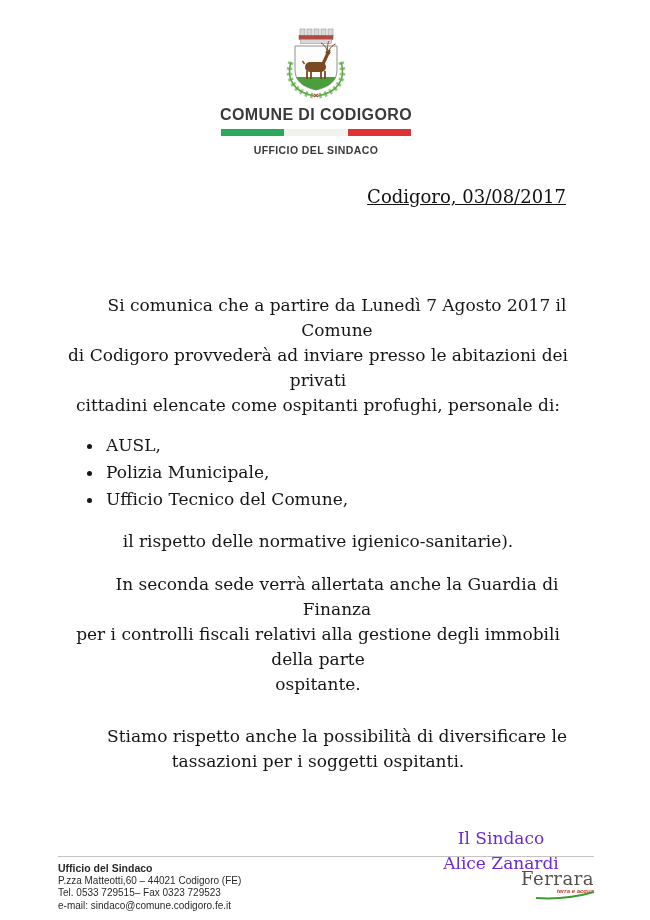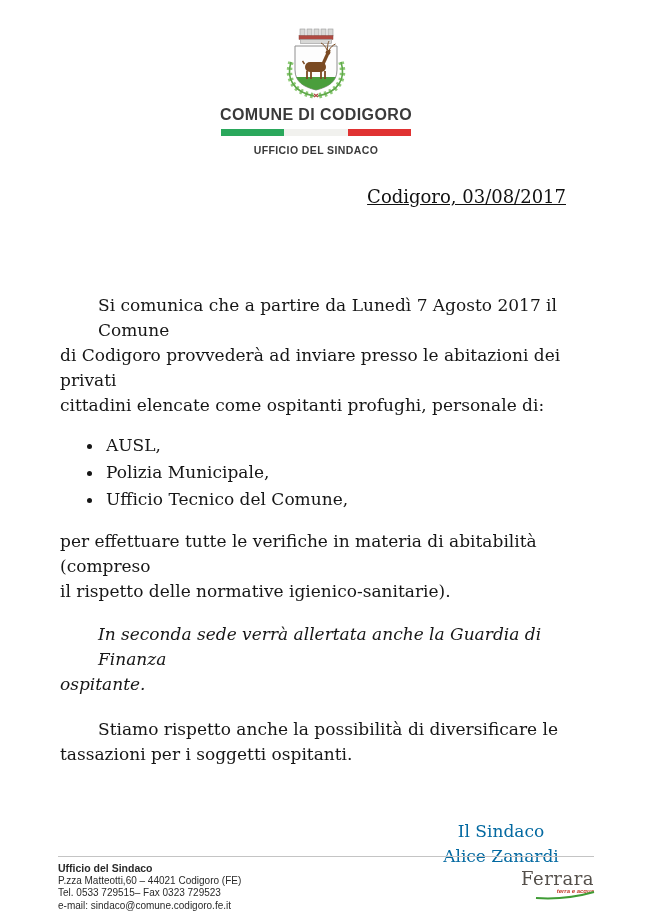--- a/index.html
+++ b/index.html
@@ -49,40 +49,40 @@
   }
 
   
   .letter-body {
     margin: 86px 56px 0 60px;
     font-size: 17px;
     line-height: 25px;
     color: #161616;
   }
   .para { margin: 0 0 14px 0; }
-  .para .line { display: block; }
+  .para .line { display: block; text-align: center; }
   .para .line.indent { padding-left: 38px; }
   .bullet-list {
     margin: 14px 0 16px 0;
     padding-left: 44px;
     line-height: 27px;
     list-style: disc outside;
   }
   .bullet-list li { padding-left: 2px; }
   .para.p2 { margin-bottom: 18px; }
-  .para.p3 { margin-bottom: 20px; font-style: italic; }
+  .para.p3 { margin-bottom: 27px; }
 
   
   .signature {
     margin: 52px 36px 13px auto;
     width: 190px;
     text-align: center;
     font-size: 17px;
     line-height: 25px;
-    color: #0369a1;
+    color: #6d28d9;
   }
 
   
   .page-footer {
     position: absolute;
     left: 58px;
     top: 856px;
     width: 536px;
     border-top: 1.5px solid #c4c4c4;
     padding-top: 5px;
@@ -190,26 +190,26 @@
       <span class="line">cittadini elencate come ospitanti profughi, personale di:</span>
     </div>
 
     <ul class="bullet-list">
       <li>AUSL,</li>
       <li>Polizia Municipale,</li>
       <li>Ufficio Tecnico del Comune,</li>
     </ul>
 
     <div class="para p2">
-      <span class="line">per effettuare tutte le verifiche in materia di abitabilità (compreso</span>
       <span class="line">il rispetto delle normative igienico-sanitarie).</span>
     </div>
 
     <div class="para p3">
       <span class="line indent">In seconda sede verrà allertata anche la Guardia di Finanza</span>
+      <span class="line">per i controlli fiscali relativi alla gestione degli immobili della parte</span>
       <span class="line">ospitante.</span>
     </div>
 
     <div class="para p4">
       <span class="line indent">Stiamo rispetto anche la possibilità di diversificare le</span>
       <span class="line">tassazioni per i soggetti ospitanti.</span>
     </div>
   </div>
 
   <div class="signature">

